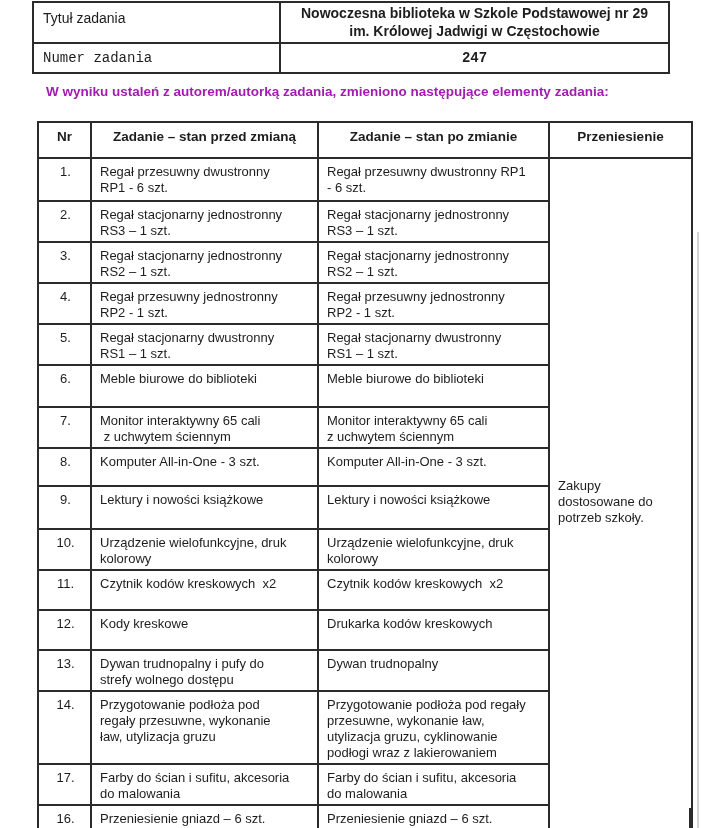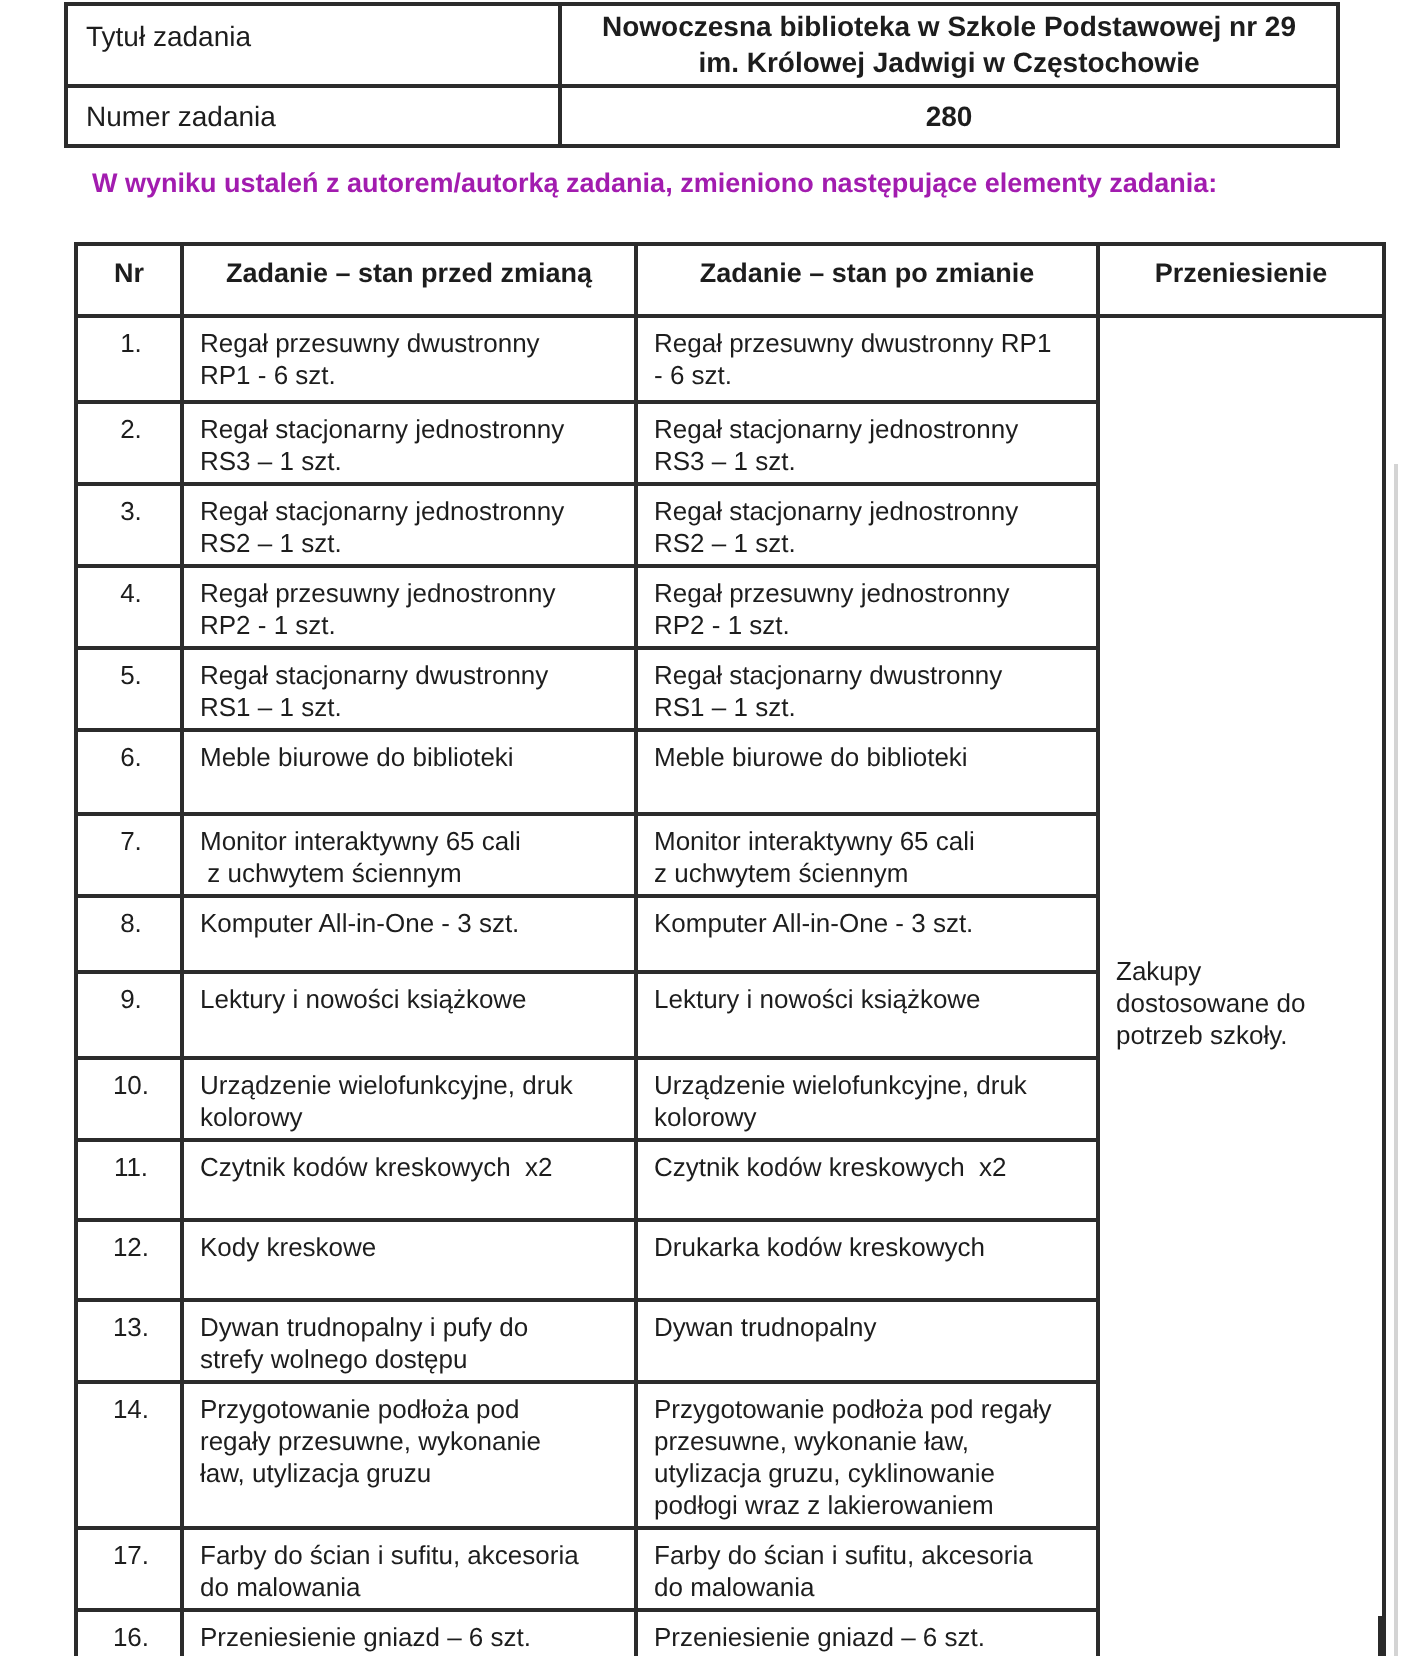--- a/index.html
+++ b/index.html
@@ -44,21 +44,21 @@
     font-weight: normal;
   }
   .meta-value {
     padding: 1px 8px 2px 8px;
     text-align: center;
     font-weight: bold;
     font-size: 13.5px;
     line-height: 19px;
   }
   .meta-row-title  { height: 37px; }
-  .meta-row-number { height: 30px; }
+  .meta-row-number { height: 30px; font-family: Liberation Mono, monospace; }
   .meta-row-number .meta-value { vertical-align: middle; padding-top: 1px; }
   .meta-row-number .meta-label { vertical-align: middle; padding-top: 1px; }
 
   
   .intro {
     position: absolute;
     left: 46px;
     top: 84px;
     width: 640px;
     margin: 0;
@@ -129,21 +129,21 @@
         <col style="width:389px">
       </colgroup>
     <tbody>
         <tr class="meta-row-title">
       <td class="meta-label">Tytuł zadania</td>
       <td class="meta-value">Nowoczesna biblioteka w Szkole Podstawowej nr 29
 im. Królowej Jadwigi w Częstochowie</td>
     </tr>
     <tr class="meta-row-number">
       <td class="meta-label">Numer zadania</td>
-      <td class="meta-value">280</td>
+      <td class="meta-value">247</td>
     </tr>
   </tbody>
     </table>
 
   <p class="intro">W wyniku ustaleń z autorem/autorką zadania, zmieniono następujące elementy zadania:</p>
 
   <table class="changes-table">
     <colgroup>
       <col style="width:53px">
         <col style="width:227px">

